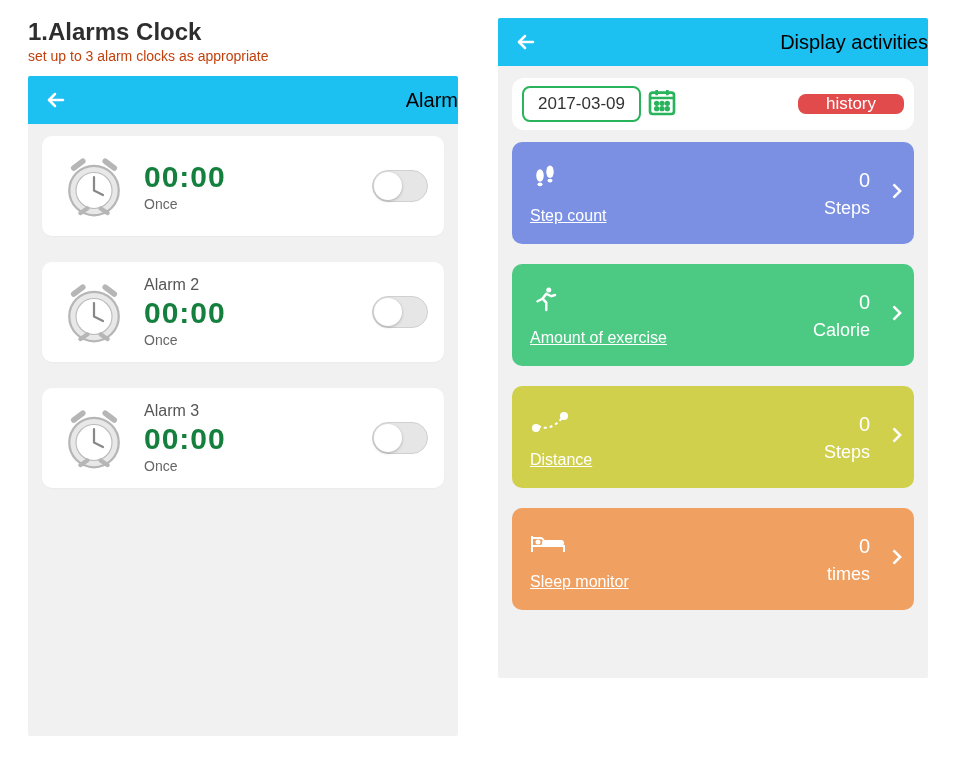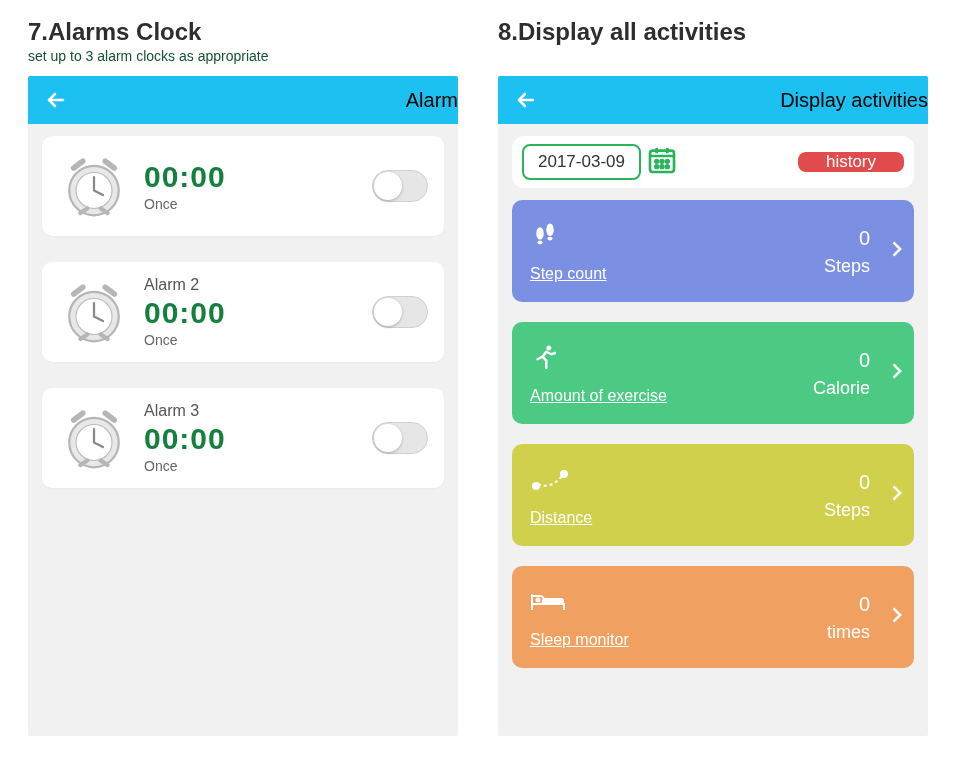--- a/index.html
+++ b/index.html
@@ -16,21 +16,21 @@
   }
   .col { width: 430px; }
   .section-head { margin-bottom: 12px; }
   .section-title {
     font-size: 24px;
     font-weight: 600;
     color: #2e2e2e;
   }
   .section-sub {
     font-size: 14px;
-    color: #14532d;
+    color: #c2410c;
     margin-top: 2px;
   }
   .phone {
     background: #f1f1f1;
     width: 430px;
     height: 660px;
     border-radius: 2px;
     overflow: hidden;
   }
   .topbar {
@@ -147,21 +147,21 @@
   }
   .chev svg { width: 20px; height: 32px; stroke: #fff; }
 </style>
 </head>
 <body>
 
 <div class="wrap">
 
   <div class="col">
     <div class="section-head">
-      <div class="section-title">7.Alarms Clock</div>
+      <div class="section-title">1.Alarms Clock</div>
       <div class="section-sub">set up to 3 alarm clocks as appropriate</div>
     </div>
 
     <div class="phone">
       <div class="topbar">
         <div class="back">
           <svg viewBox="0 0 24 24" fill="none" stroke-width="2.5" stroke-linecap="round" stroke-linejoin="round">
               <path d="M19 12H5"></path>
               <path d="M11 18l-6-6 6-6"></path>
             </svg>
@@ -215,24 +215,20 @@
             <div class="alarm-time">00:00</div>
             <div class="alarm-repeat">Once</div>
           </div>
           <div class="switch"></div>
         </div>
       </div>
     </div>
   </div>
 
   <div class="col">
-    <div class="section-head">
-      <div class="section-title">8.Display all activities</div>
-      <div class="section-sub">&nbsp;</div>
-    </div>
 
     <div class="phone">
       <div class="topbar">
         <div class="back">
           <svg viewBox="0 0 24 24" fill="none" stroke-width="2.5" stroke-linecap="round" stroke-linejoin="round">
               <path d="M19 12H5"></path>
               <path d="M11 18l-6-6 6-6"></path>
             </svg>
         </div>
         <span>Display activities</span>

